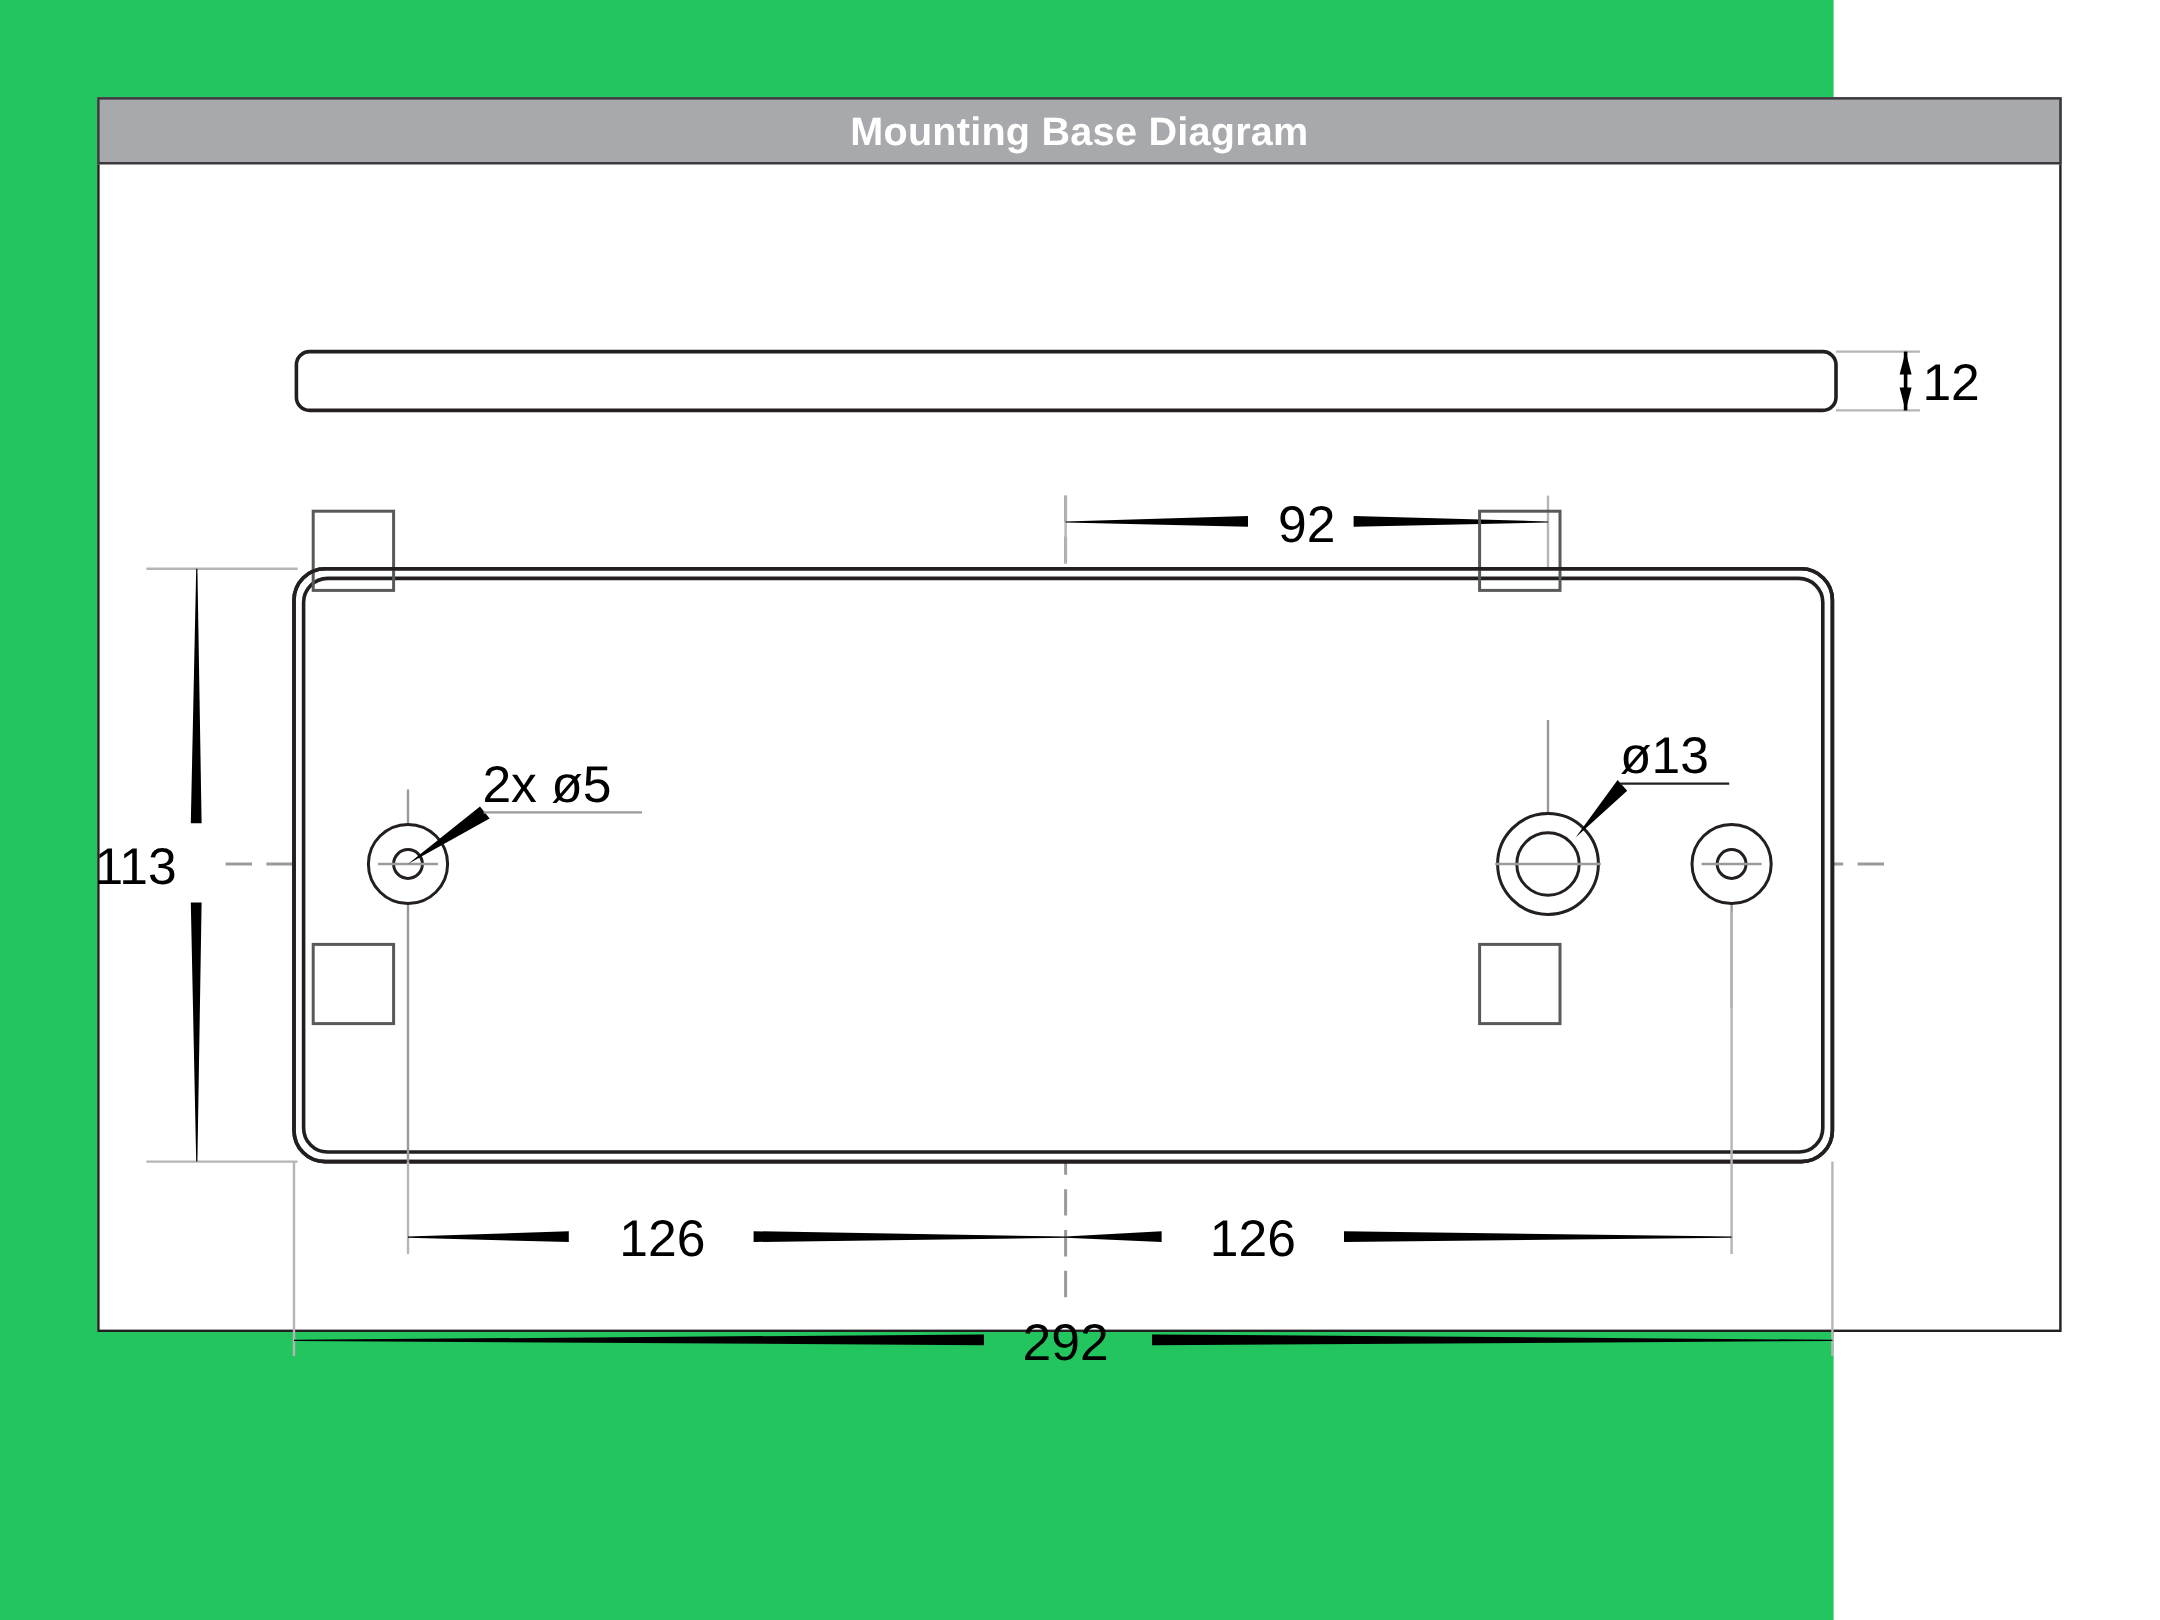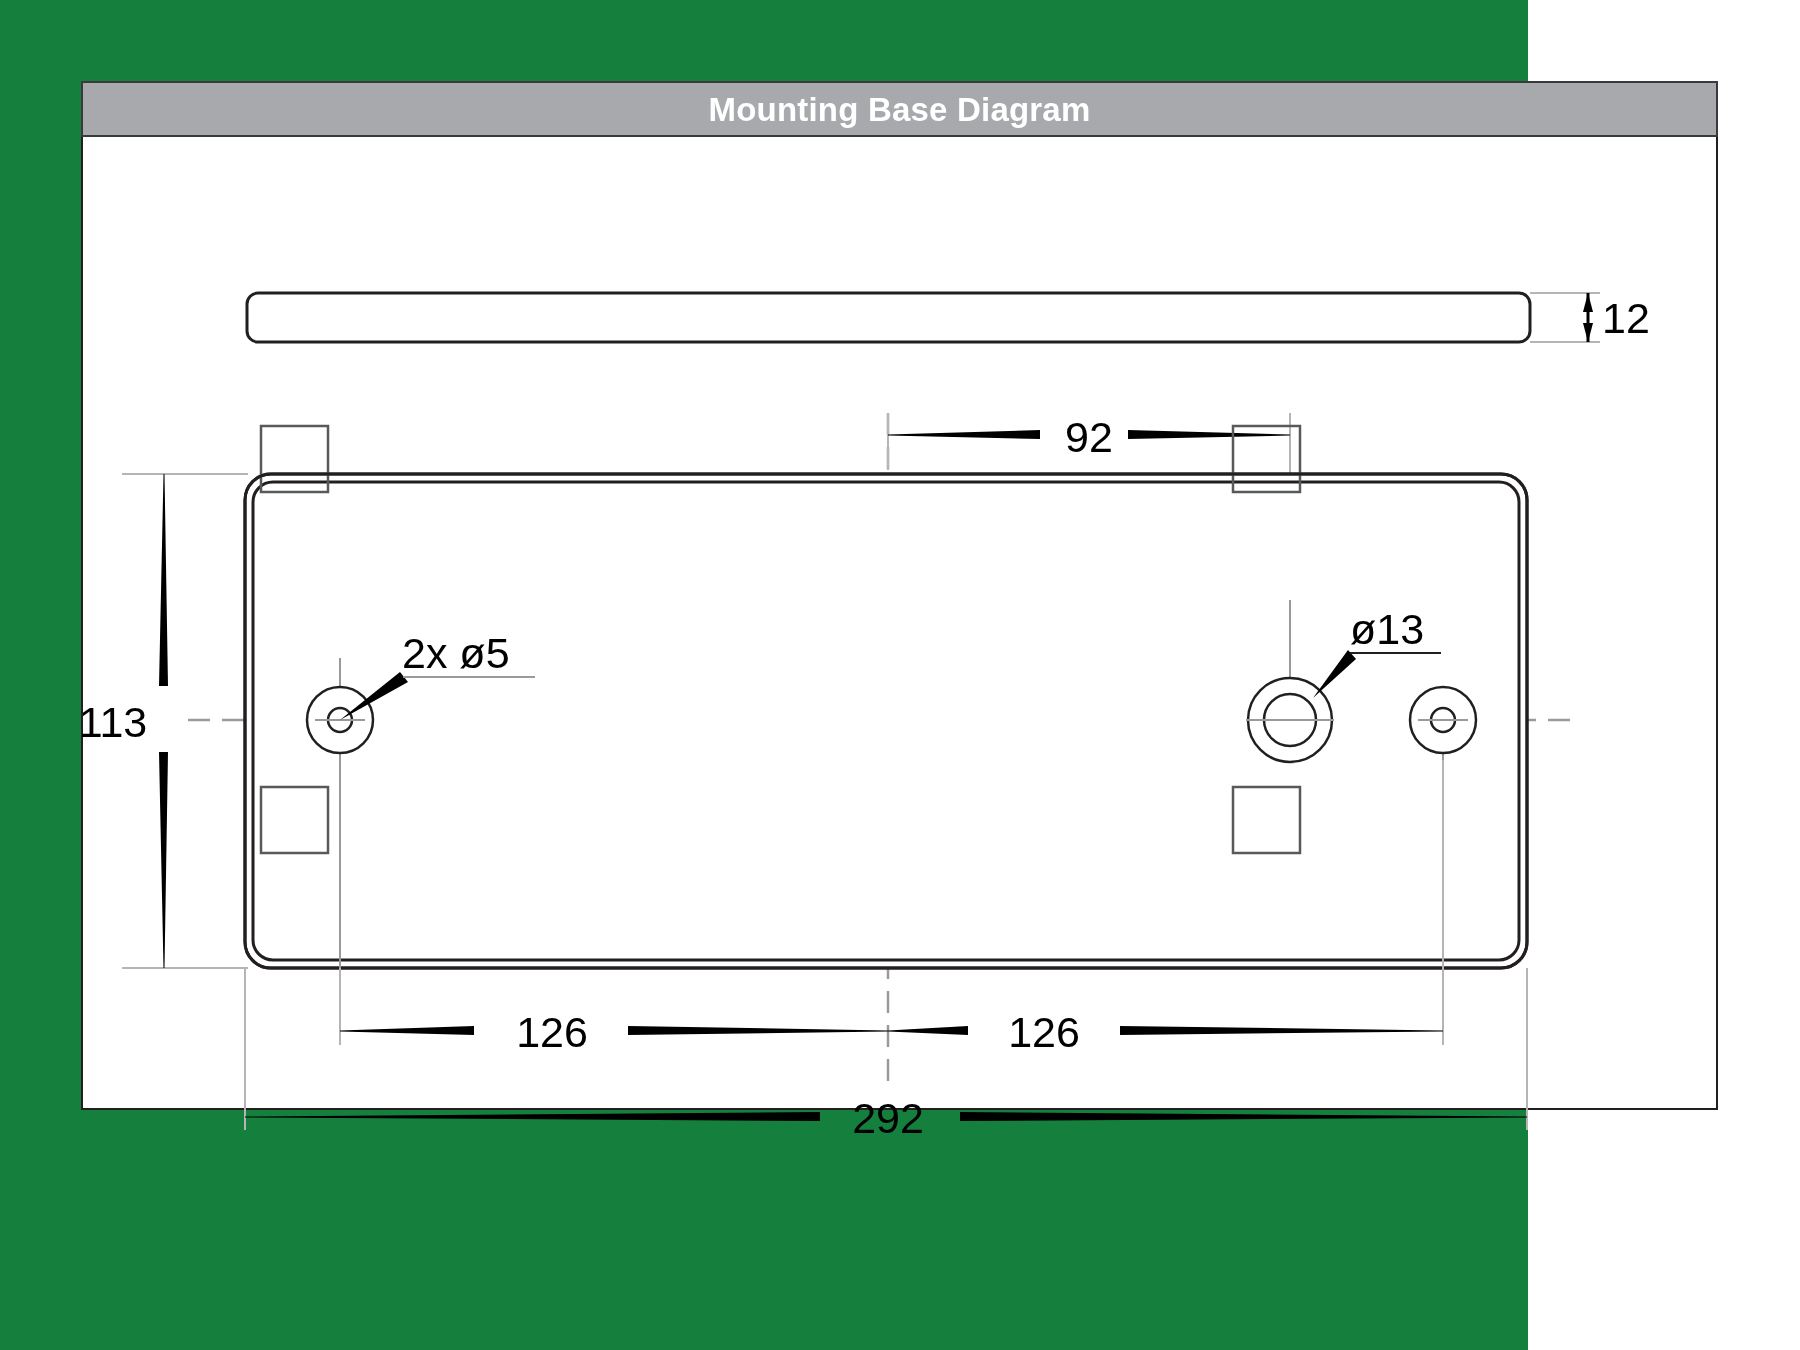--- a/index.html
+++ b/index.html
@@ -10,21 +10,21 @@
   body {
     width: 1800px;
     height: 1350px;
     font-family: "Liberation Sans", sans-serif;
     overflow: hidden;
   }
   #page {
     position: relative;
     width: 1528px;
     height: 1350px;
-    background: #15803d;
+    background: #22c55e;
   }
   
   #frame {
     position: absolute;
     left: 81px;
     top: 81px;
     width: 1637px;
     height: 1029px;
     border: 2px solid #231f20;
     box-sizing: border-box;

